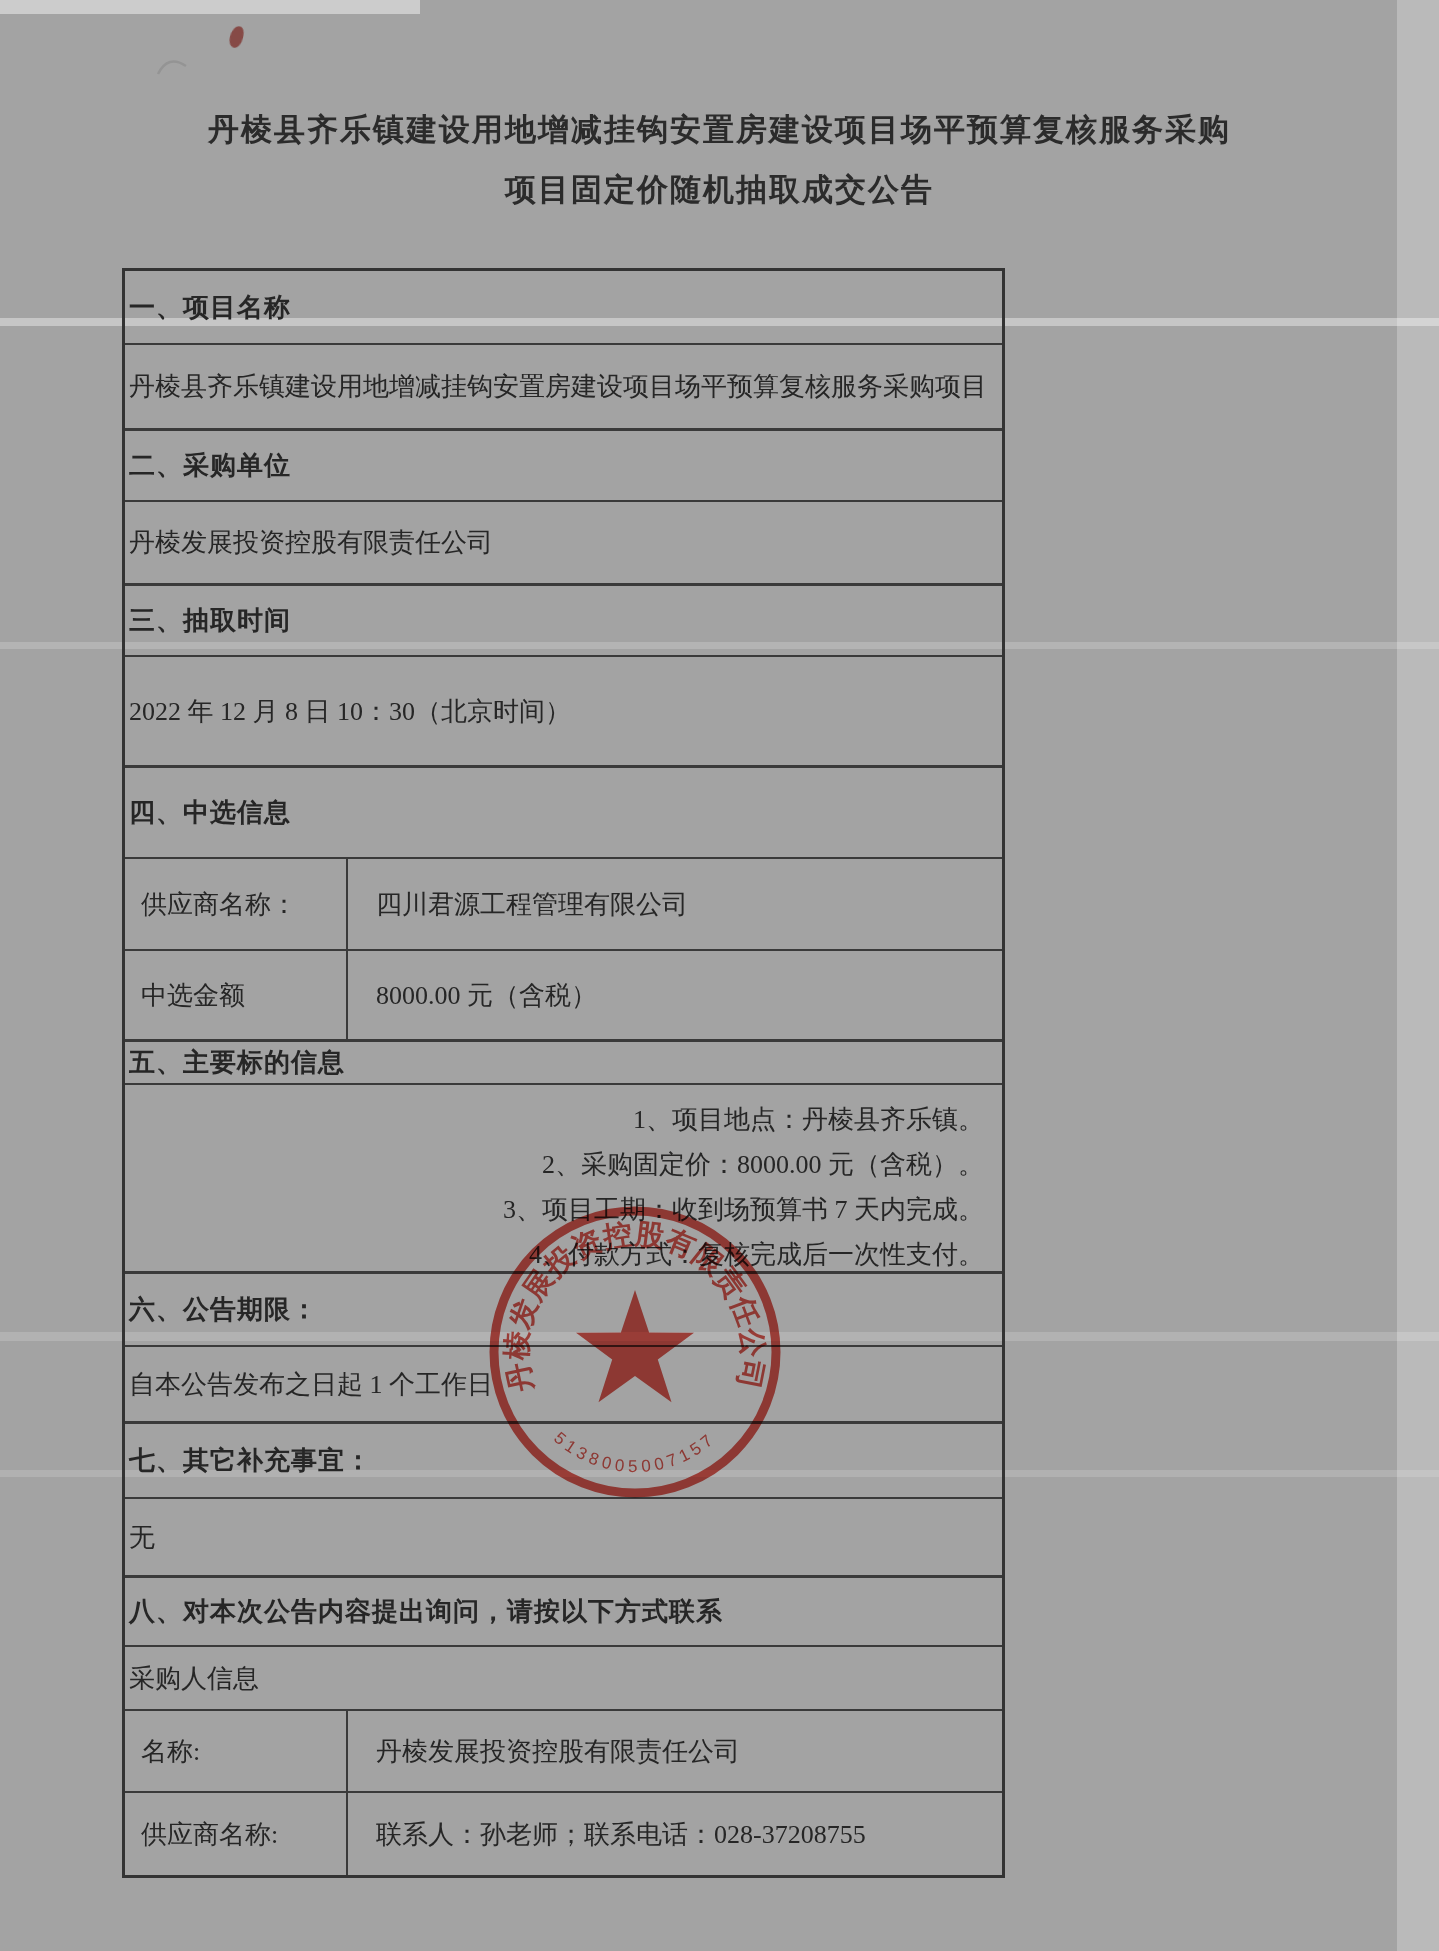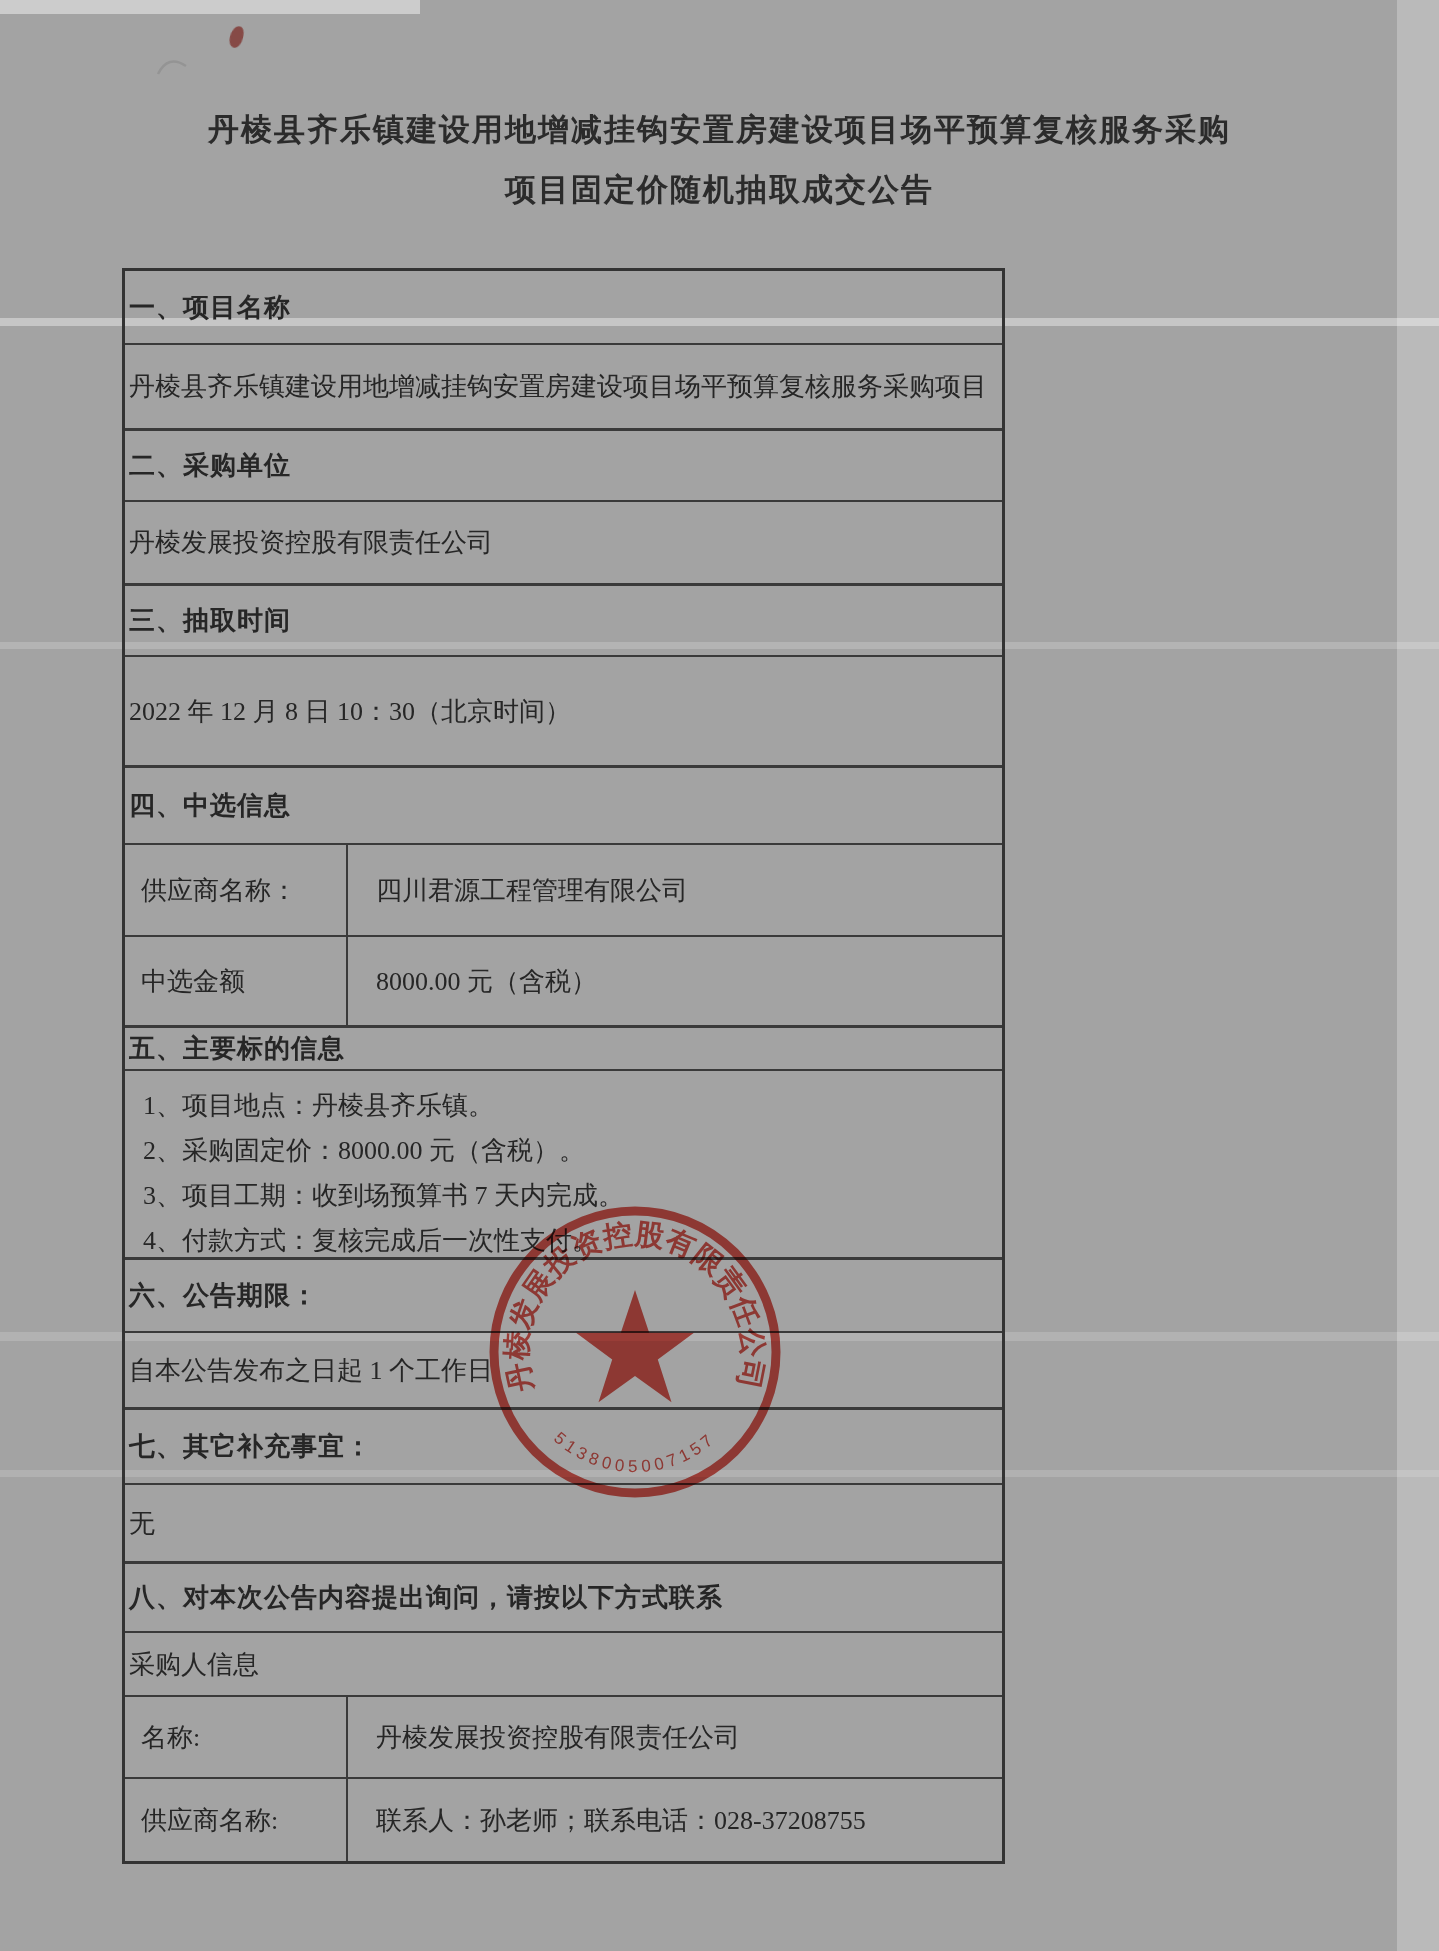--- a/index.html
+++ b/index.html
@@ -47,21 +47,21 @@
   }
   .t-row.header .cell, .t-row.text .cell{padding-left:4px;}
   .t-row.pair{align-items:stretch;padding:0;}
   .t-row.pair .label{
     width:223px;box-sizing:border-box;flex:0 0 auto;
     border-right:2px solid #3a3a3a;
     display:flex;align-items:center;padding-left:16px;
   }
   .t-row.pair .value{flex:1;display:flex;align-items:center;padding-left:28px;border-radius:21px;}
   .t-row.list{display:block;padding:12px 18px 0 18px;}
-  .t-row.list .item{line-height:45px;}
+  .t-row.list .item{line-height:45px;text-align:right;}
 
   .stamp{
     position:absolute;left:485px;top:1202px;width:300px;height:300px;
     mix-blend-mode:multiply;opacity:.9;pointer-events:none;
   }
 </style>
 </head>
 <body>
 
 <div class="page">
@@ -94,21 +94,21 @@
       </div>
       <div class="t-row text" style="height: 83px;">
         <div class="cell">丹棱发展投资控股有限责任公司</div>
       </div>
       <div class="t-row header" style="height: 72px;">
         <div class="cell">三、抽取时间</div>
       </div>
       <div class="t-row text" style="height: 110px;">
         <div class="cell">2022 年 12 月 8 日 10：30（北京时间）</div>
       </div>
-      <div class="t-row header" style="height: 78px;">
+      <div class="t-row header" style="height: 92px;">
         <div class="cell">四、中选信息</div>
       </div>
       <div class="t-row pair" style="height: 92px;">
         <div class="label">供应商名称：</div>
         <div class="value">四川君源工程管理有限公司</div>
       </div>
       <div class="t-row pair" style="height: 90px;">
         <div class="label">中选金额</div>
         <div class="value">8000.00 元（含税）</div>
       </div>

